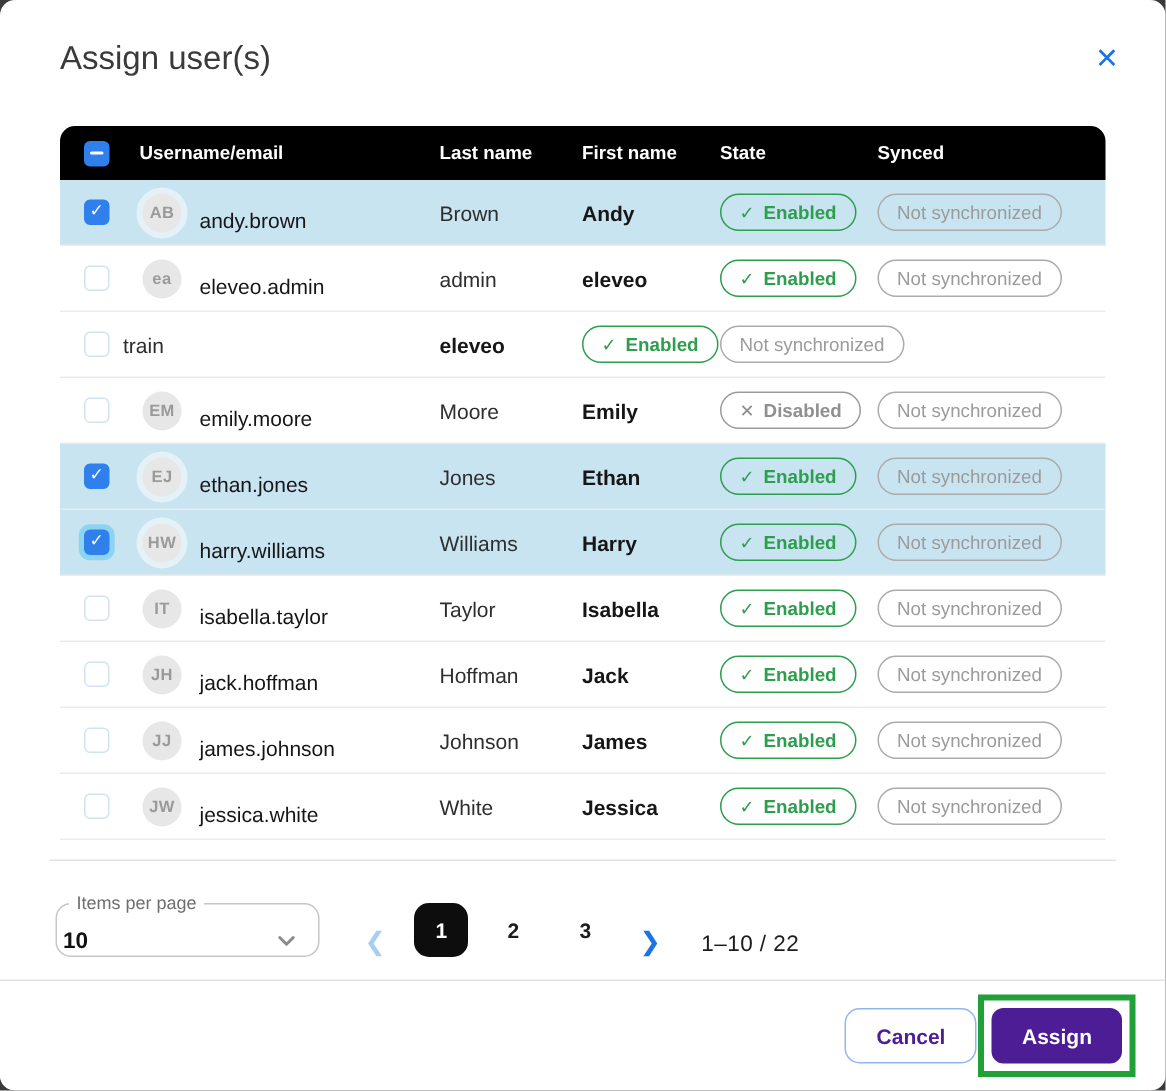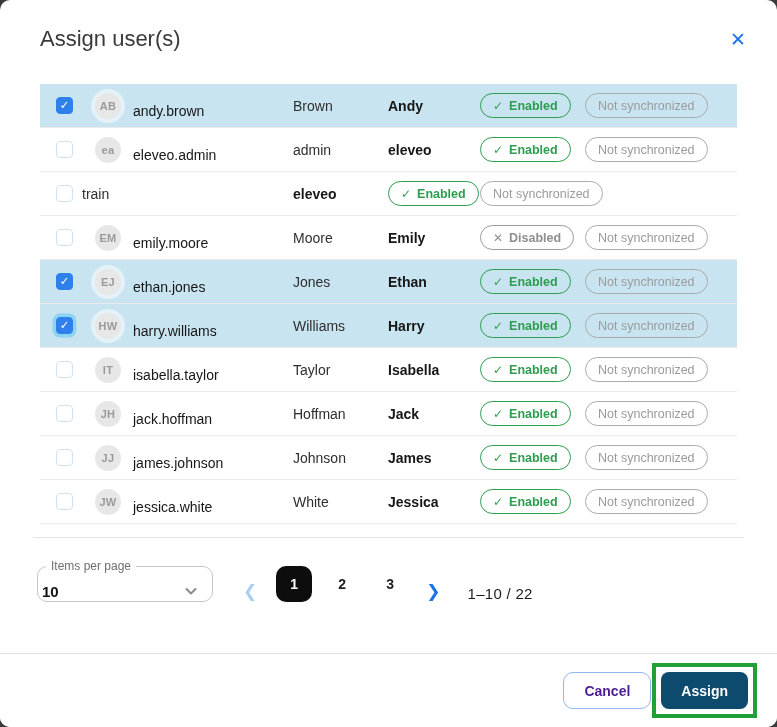--- a/index.html
+++ b/index.html
@@ -99,36 +99,48 @@
     display:flex; align-items:center; justify-content:flex-end;
     padding-right:20px;
   }
   .btn-cancel {
     height:37px; padding:0 20px; background:#fff; border:1px solid #8fb6ee;
     border-radius:10px; color:#4c1d95; font-weight:700; font-size:14px;
     font-family:inherit; cursor:pointer; margin-right:1px;
   }
   .assign-highlight { border:4px solid #21a038; padding:5px; display:inline-flex; }
   .btn-assign {
-    height:37px; padding:0 20px; background:#0c4a6e; border:none;
+    height:37px; padding:0 20px; background:#4c1d95; border:none;
     border-radius:8px; color:#fff; font-weight:700; font-size:14px;
     font-family:inherit; cursor:pointer;
   }
 </style>
 </head>
 <body>
 
 <div class="dialog">
 
   <div class="dialog-header">
     <h1 class="dialog-title">Assign user(s)</h1>
     <span class="close-x">✕</span>
   </div>
 
   <div class="table">
+    <div class="thead">
+      <div>
+        <span class="cb indeterminate">
+          <span class="minus"></span>
+        </span>
+      </div>
+      <div class="hc-user">Username/email</div>
+      <div>Last name</div>
+      <div>First name</div>
+      <div>State</div>
+      <div>Synced</div>
+    </div>
     <div id="rows">
   <div class="row selected">
     <div>
       <span class="cb checked">
         <span class="tick">✓</span>
       </span>
     </div>
     <div class="c-user">
       <span class="avatar">AB</span>
       <span class="username">andy.brown</span>

